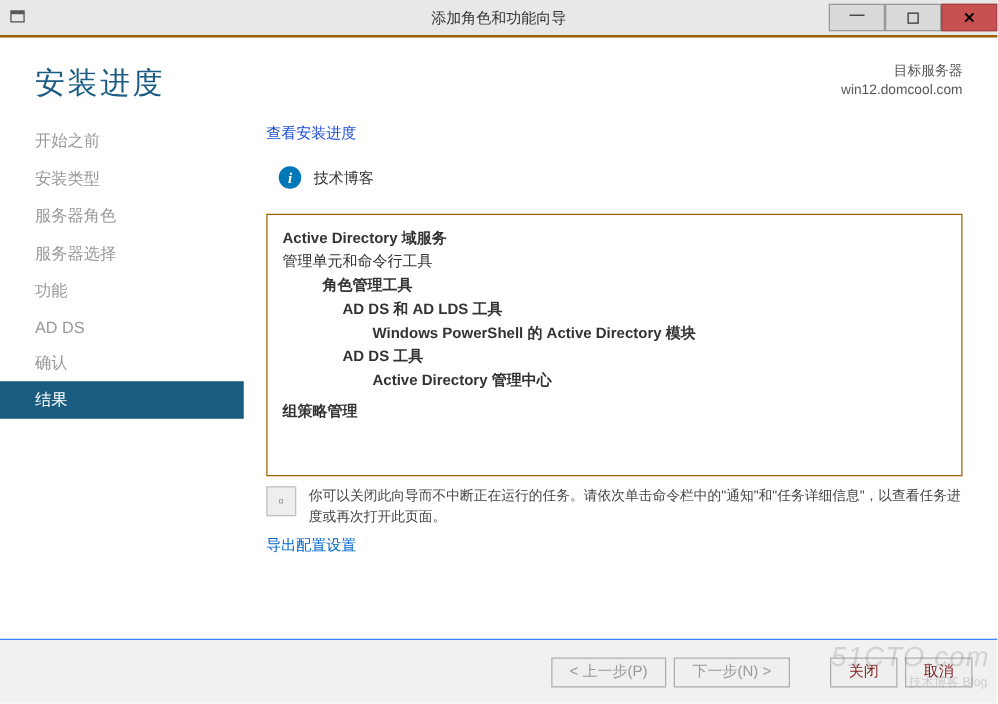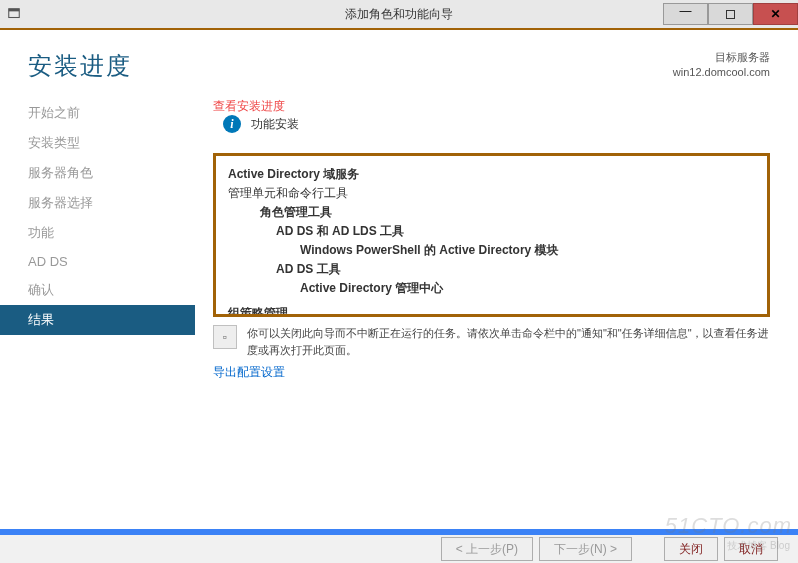--- a/index.html
+++ b/index.html
@@ -20,46 +20,46 @@
 .header h1 { font-size: 24px; font-weight: 400; color: #1a5c82; letter-spacing: 2px; }
 .header .target { text-align: right; font-size: 11px; color: #555; line-height: 1.4; }
 
 .body { display: flex; height: 432px; }
 
 .sidebar { width: 195px; padding-top: 4px; }
 .sidebar .step { padding: 6px 10px 6px 28px; font-size: 13px; color: #999; }
 .sidebar .step.active { background: #1a5c82; color: #fff; }
 
 .content { flex: 1; padding: 4px 28px 0 18px; display: flex; flex-direction: column; font-size: 12px; color: #333; }
-.content .subtitle { font-size: 12px; color: #ef4444; margin-bottom: 0; }
+.content .subtitle { font-size: 12px; color: #1d4ed8; margin-bottom: 18px; }
 
 .status-row { display: flex; align-items: center; gap: 10px; margin-left: 10px; margin-bottom: 10px; }
 .status-row .info-icon { width: 18px; height: 18px; border-radius: 50%; background: #0078b8; color: #fff; font-size: 12px; font-weight: bold; display: flex; align-items: center; justify-content: center; font-style: italic; font-family: Georgia, serif; }
 .status-row .status-text { font-size: 12px; color: #333; }
 
 .progress-outer { margin: 4px 10px 6px 38px; }
 .progress-bar { height: 14px; background: #f3f3f3; border: 1px solid #d7d7d7; position: relative; }
 .progress-fill { height: 100%; background: linear-gradient(to right, #16a085, #1a5c82); width: 58%; }
 .progress-caption { font-size: 11px; color: #333; margin-top: 4px; }
 
-.details-box { border: 3px solid #a16207; margin: 10px 0 0 0; padding: 8px 12px 18px 12px; height: 164px; overflow: auto; }
+.details-box { border: 1px solid #a16207; margin: 10px 0 0 0; padding: 8px 12px 18px 12px; height: 210px; overflow: auto; }
 .details-box .t0 { font-weight: bold; font-size: 12px; margin: 2px 0; }
 .details-box .t1 { font-size: 12px; margin: 2px 0 2px 0; }
 .details-box .t2 { font-weight: bold; font-size: 12px; margin: 2px 0 2px 32px; }
 .details-box .t3 { font-weight: bold; font-size: 12px; margin: 2px 0 2px 48px; }
 .details-box .t4 { font-weight: bold; font-size: 12px; margin: 2px 0 2px 72px; }
 .details-box .t5 { font-weight: bold; font-size: 12px; margin: 8px 0 2px 0; }
 
 .note-row { display: flex; gap: 10px; margin-top: 8px; align-items: flex-start; }
 .note-row .flag-icon { width: 24px; height: 24px; flex-shrink: 0; border: 1px solid #c0c0c0; background: #eee; display: flex; align-items: center; justify-content: center; font-size: 12px; color: #666; }
 .note-row .note-text { font-size: 11px; color: #444; line-height: 1.5; }
 
 .export-link { color: #0066cc; font-size: 12px; margin-top: 6px; display: inline-block; cursor: pointer; }
 
-.footer { position: absolute; bottom: 0; left: 0; right: 0; height: 34px; border-top: 6px solid #3b82f6; background: #f1f1f1; display: flex; align-items: center; justify-content: flex-end; padding: 0 20px; gap: 6px; }
+.footer { position: absolute; bottom: 0; left: 0; right: 0; height: 52px; border-top: 1px solid #3b82f6; background: #f1f1f1; display: flex; align-items: center; justify-content: flex-end; padding: 0 20px; gap: 6px; }
 .footer button { height: 24px; padding: 0 14px; font-size: 12px; background: #efefef; border: 1px solid #adadad; color: #7f1d1d; }
 .footer button:disabled { color: #999; }
 .footer .gap { width: 20px; }
 
 .watermark { position: absolute; right: 6px; bottom: 24px; font-size: 22px; color: rgba(120,120,120,0.25); font-style: italic; font-family: Arial; letter-spacing: 1px; pointer-events: none; }
 .watermark2 { position: absolute; right: 8px; bottom: 10px; font-size: 10px; color: rgba(120,120,120,0.3); pointer-events: none; }
 </style>
 </head>
 <body>
 
@@ -102,21 +102,21 @@
     <div class="step">AD DS</div>
     <div class="step">确认</div>
     <div class="step active">结果</div>
   </div>
 
   <div class="content">
     <div class="subtitle">查看安装进度</div>
 
     <div class="status-row">
       <div class="info-icon">i</div>
-      <div class="status-text">功能安装</div>
+      <div class="status-text">技术博客</div>
     </div>
 
 
     <div class="details-box">
       <div class="t0">Active Directory 域服务</div>
       <div class="t1">管理单元和命令行工具</div>
       <div class="t2">角色管理工具</div>
       <div class="t3">AD DS 和 AD LDS 工具</div>
       <div class="t4">Windows PowerShell 的 Active Directory 模块</div>
       <div class="t3">AD DS 工具</div>

